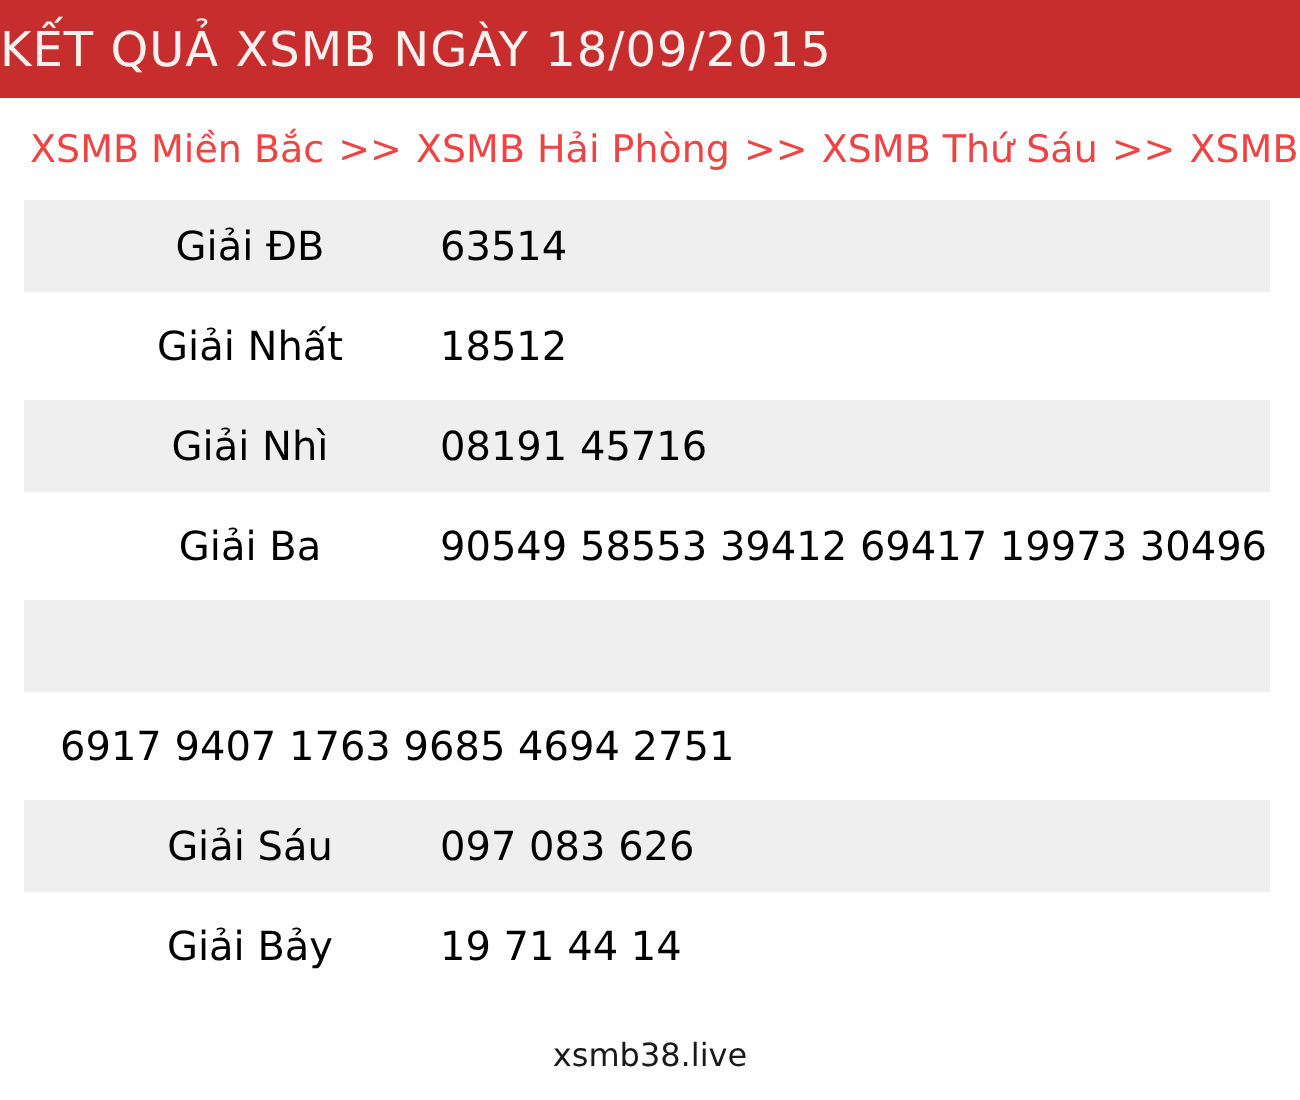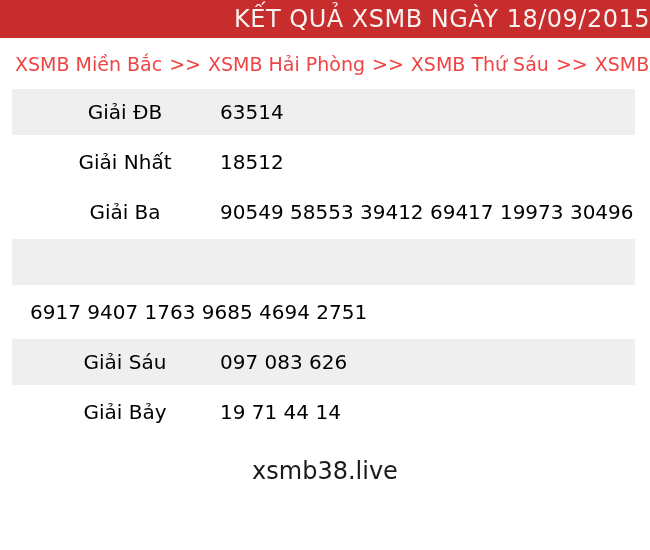--- a/index.html
+++ b/index.html
@@ -11,25 +11,25 @@
   html, body { margin: 0; padding: 0; }
   body {
     width: 650px;
     height: 550px;
     background: #ffffff;
     overflow: hidden;
     font-family: "DejaVu Sans", "Liberation Sans", sans-serif;
     color: #000;
   }
   .header {
-    height: 38px;
+    height: 49px;
     background: var(--accent);
     display: flex;
     align-items: center;
-    justify-content: flex-end;
+    justify-content: flex-start;
   }
   .header .title {
     font-size: 24px;
     font-weight: normal;
     color: var(--header-text);
     letter-spacing: 0.5px;
     white-space: nowrap;
   }
   .breadcrumb {
     height: 51px;
@@ -56,21 +56,21 @@
     text-align: center;
   }
   .prize-row.striped { background: var(--stripe); }
   .prize-row .label {
     width: 190px;
     flex: none;
   }
   .footer {
     margin-top: 22px;
     text-align: center;
-    font-size: 24px;
+    font-size: 16px;
     color: #1a1a1a;
   }
 </style>
 </head>
 <body>
 
 <div class="header">
   <div class="title">KẾT QUẢ XSMB NGÀY 18/09/2015</div>
 </div>
 
@@ -86,20 +86,24 @@
 
 <div class="results">
   <div class="prize-row striped">
     <span class="label">Giải ĐB</span>
     <span class="value">63514</span>
   </div>
   <div class="prize-row">
     <span class="label">Giải Nhất</span>
     <span class="value">18512</span>
   </div>
+  <div class="prize-row striped">
+    <span class="label">Giải Nhì</span>
+    <span class="value">08191 45716</span>
+  </div>
   <div class="prize-row">
     <span class="label">Giải Ba</span>
     <span class="value">90549 58553 39412 69417 19973 30496</span>
   </div>
   <div class="prize-row striped">
   </div>
   <div class="prize-row">
     <span class="value">6917 9407 1763 9685 4694 2751</span>
   </div>
   <div class="prize-row striped">

